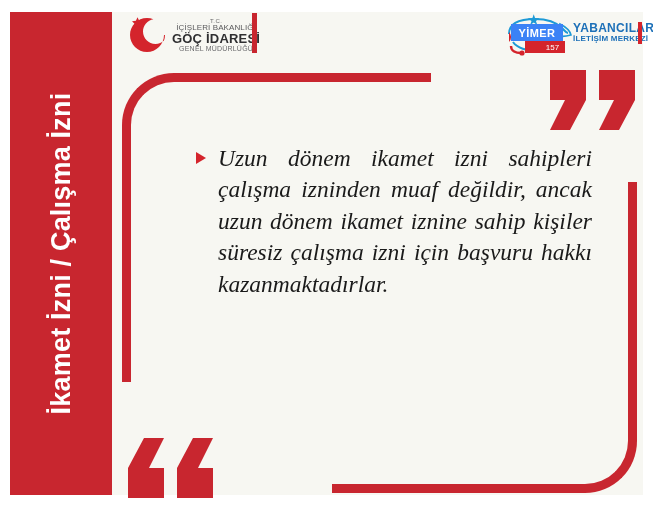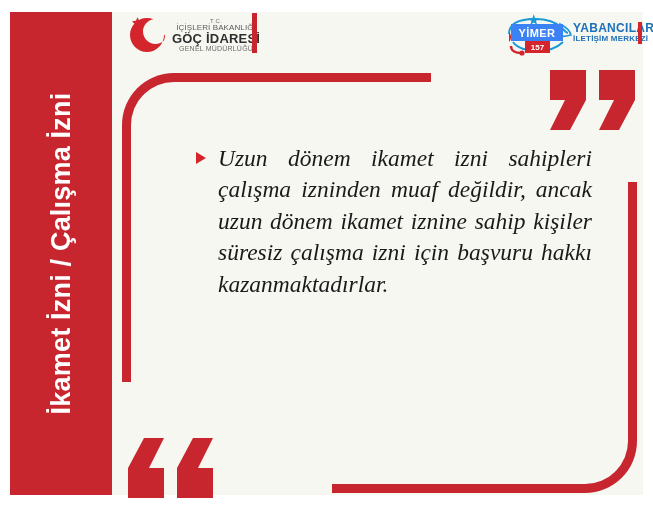--- a/index.html
+++ b/index.html
@@ -116,24 +116,25 @@
   }
   .yimer-157 {
     position: absolute;
     left: 20px;
     top: 31px;
     width: 25px;
     height: 12px;
     background: #d4242c;
     color: #ffffff;
     font-size: 8px;
-    font-weight: 700;
+    font-weight: 400;
     display: flex;
     align-items: center;
     justify-content: center;
+    padding-left: 15px;
   }
   .yimer-star {
     position: absolute;
     left: 22px;
     top: 2px;
     color: #1d9ad6;
     font-size: 15px;
     line-height: 1;
   }
   .yr-text {

